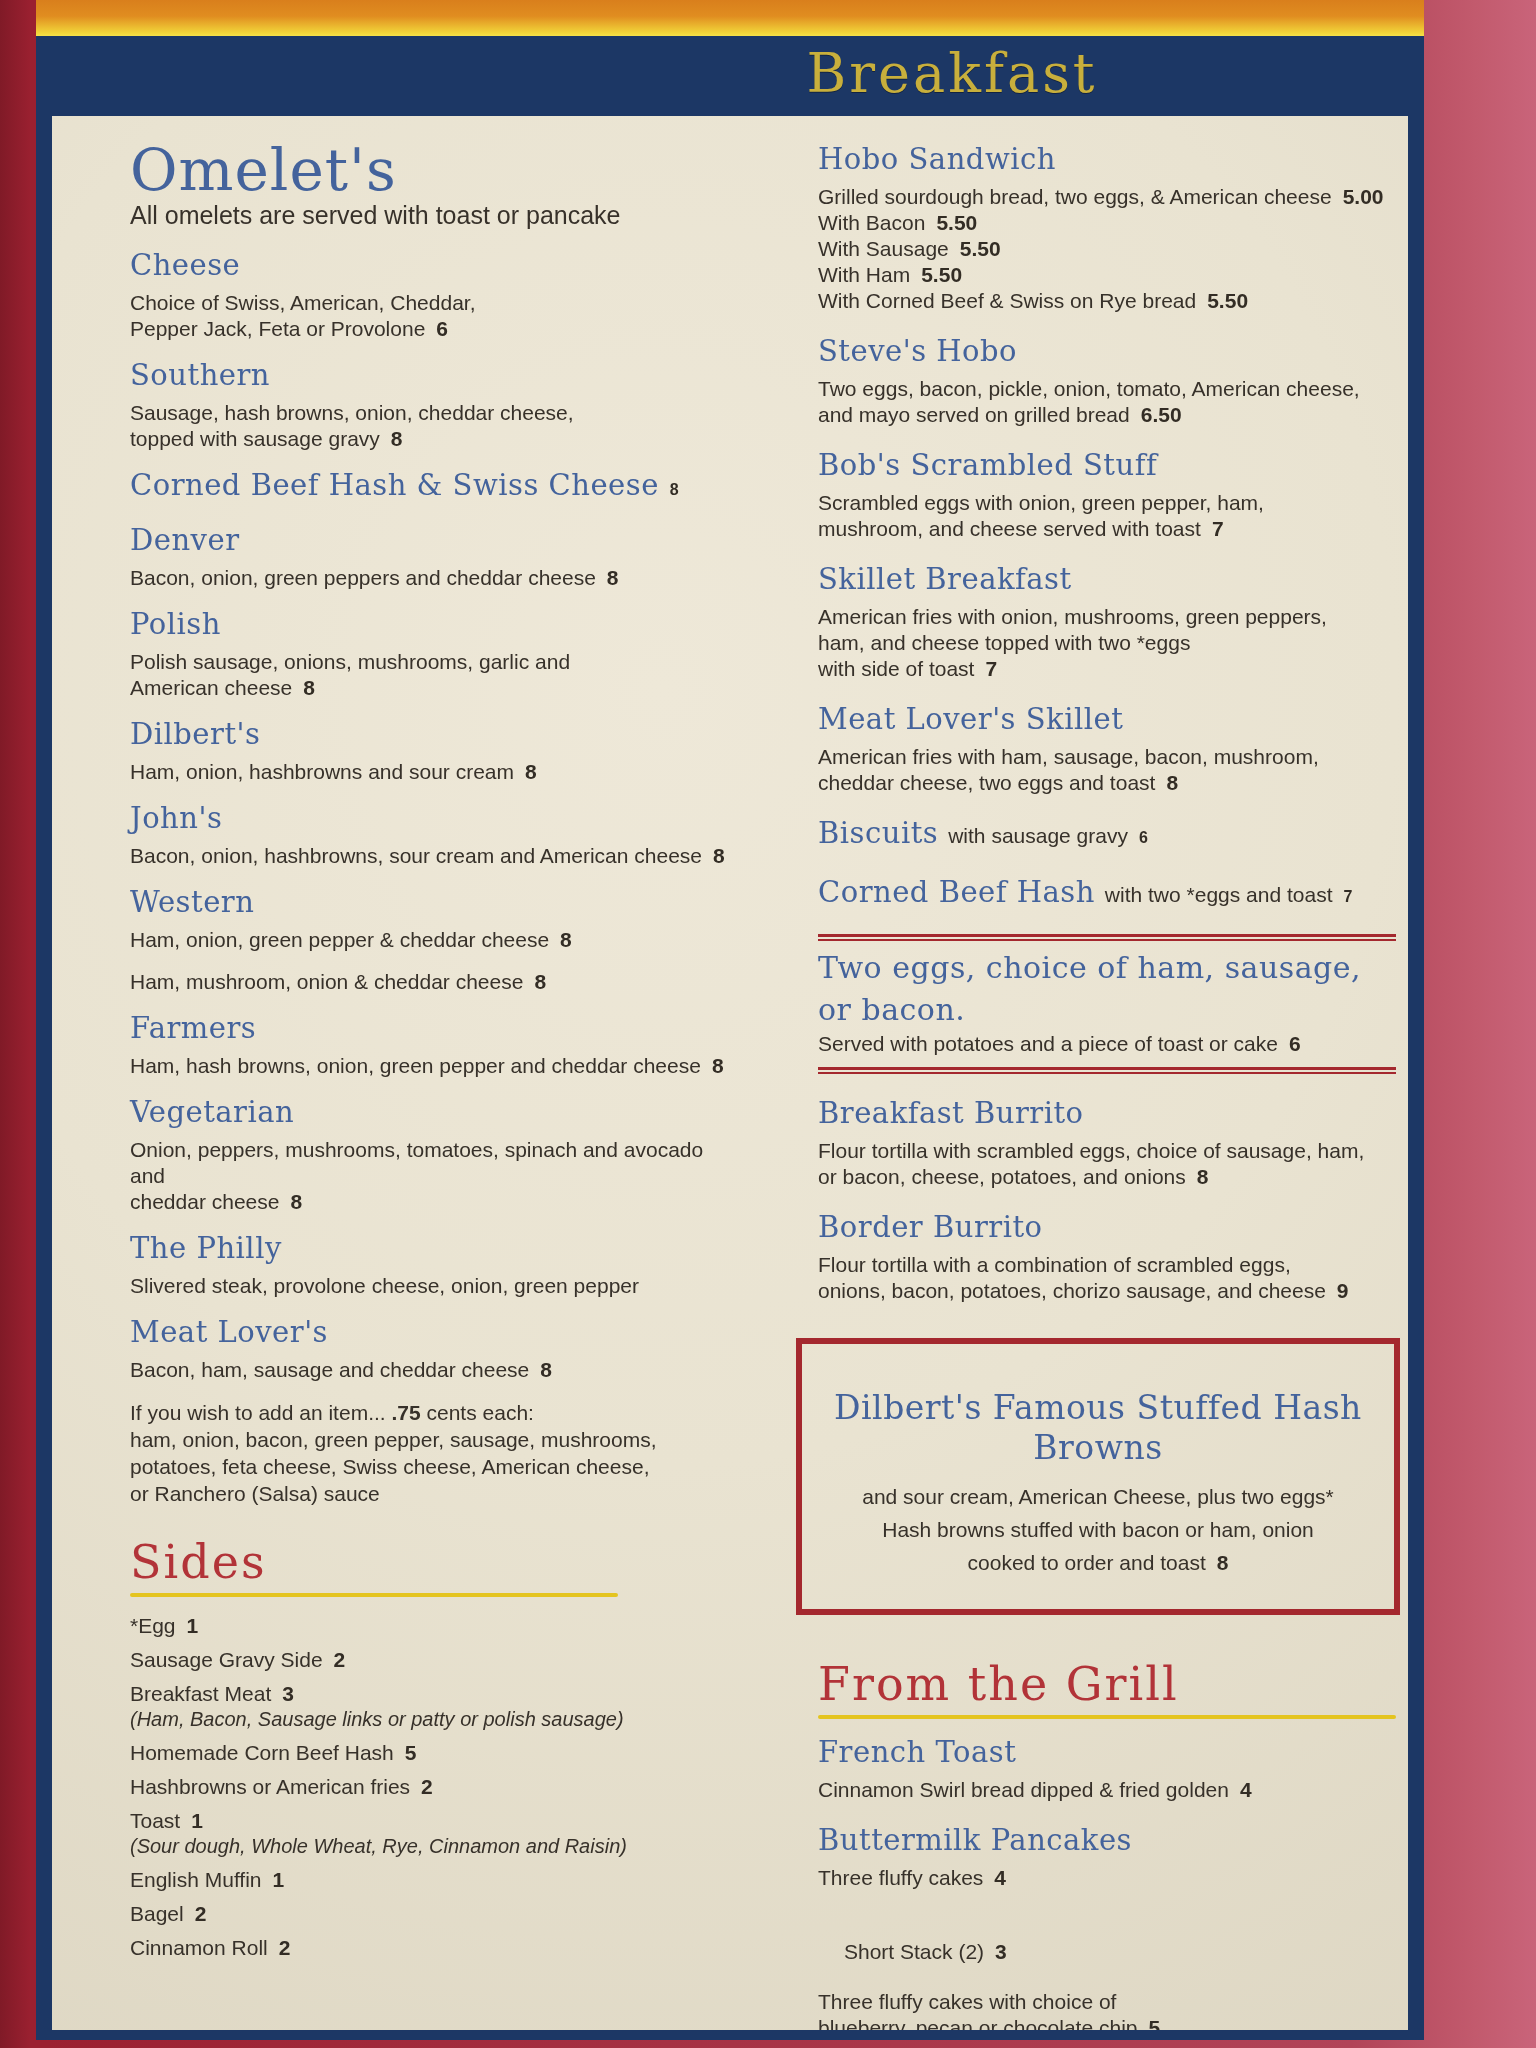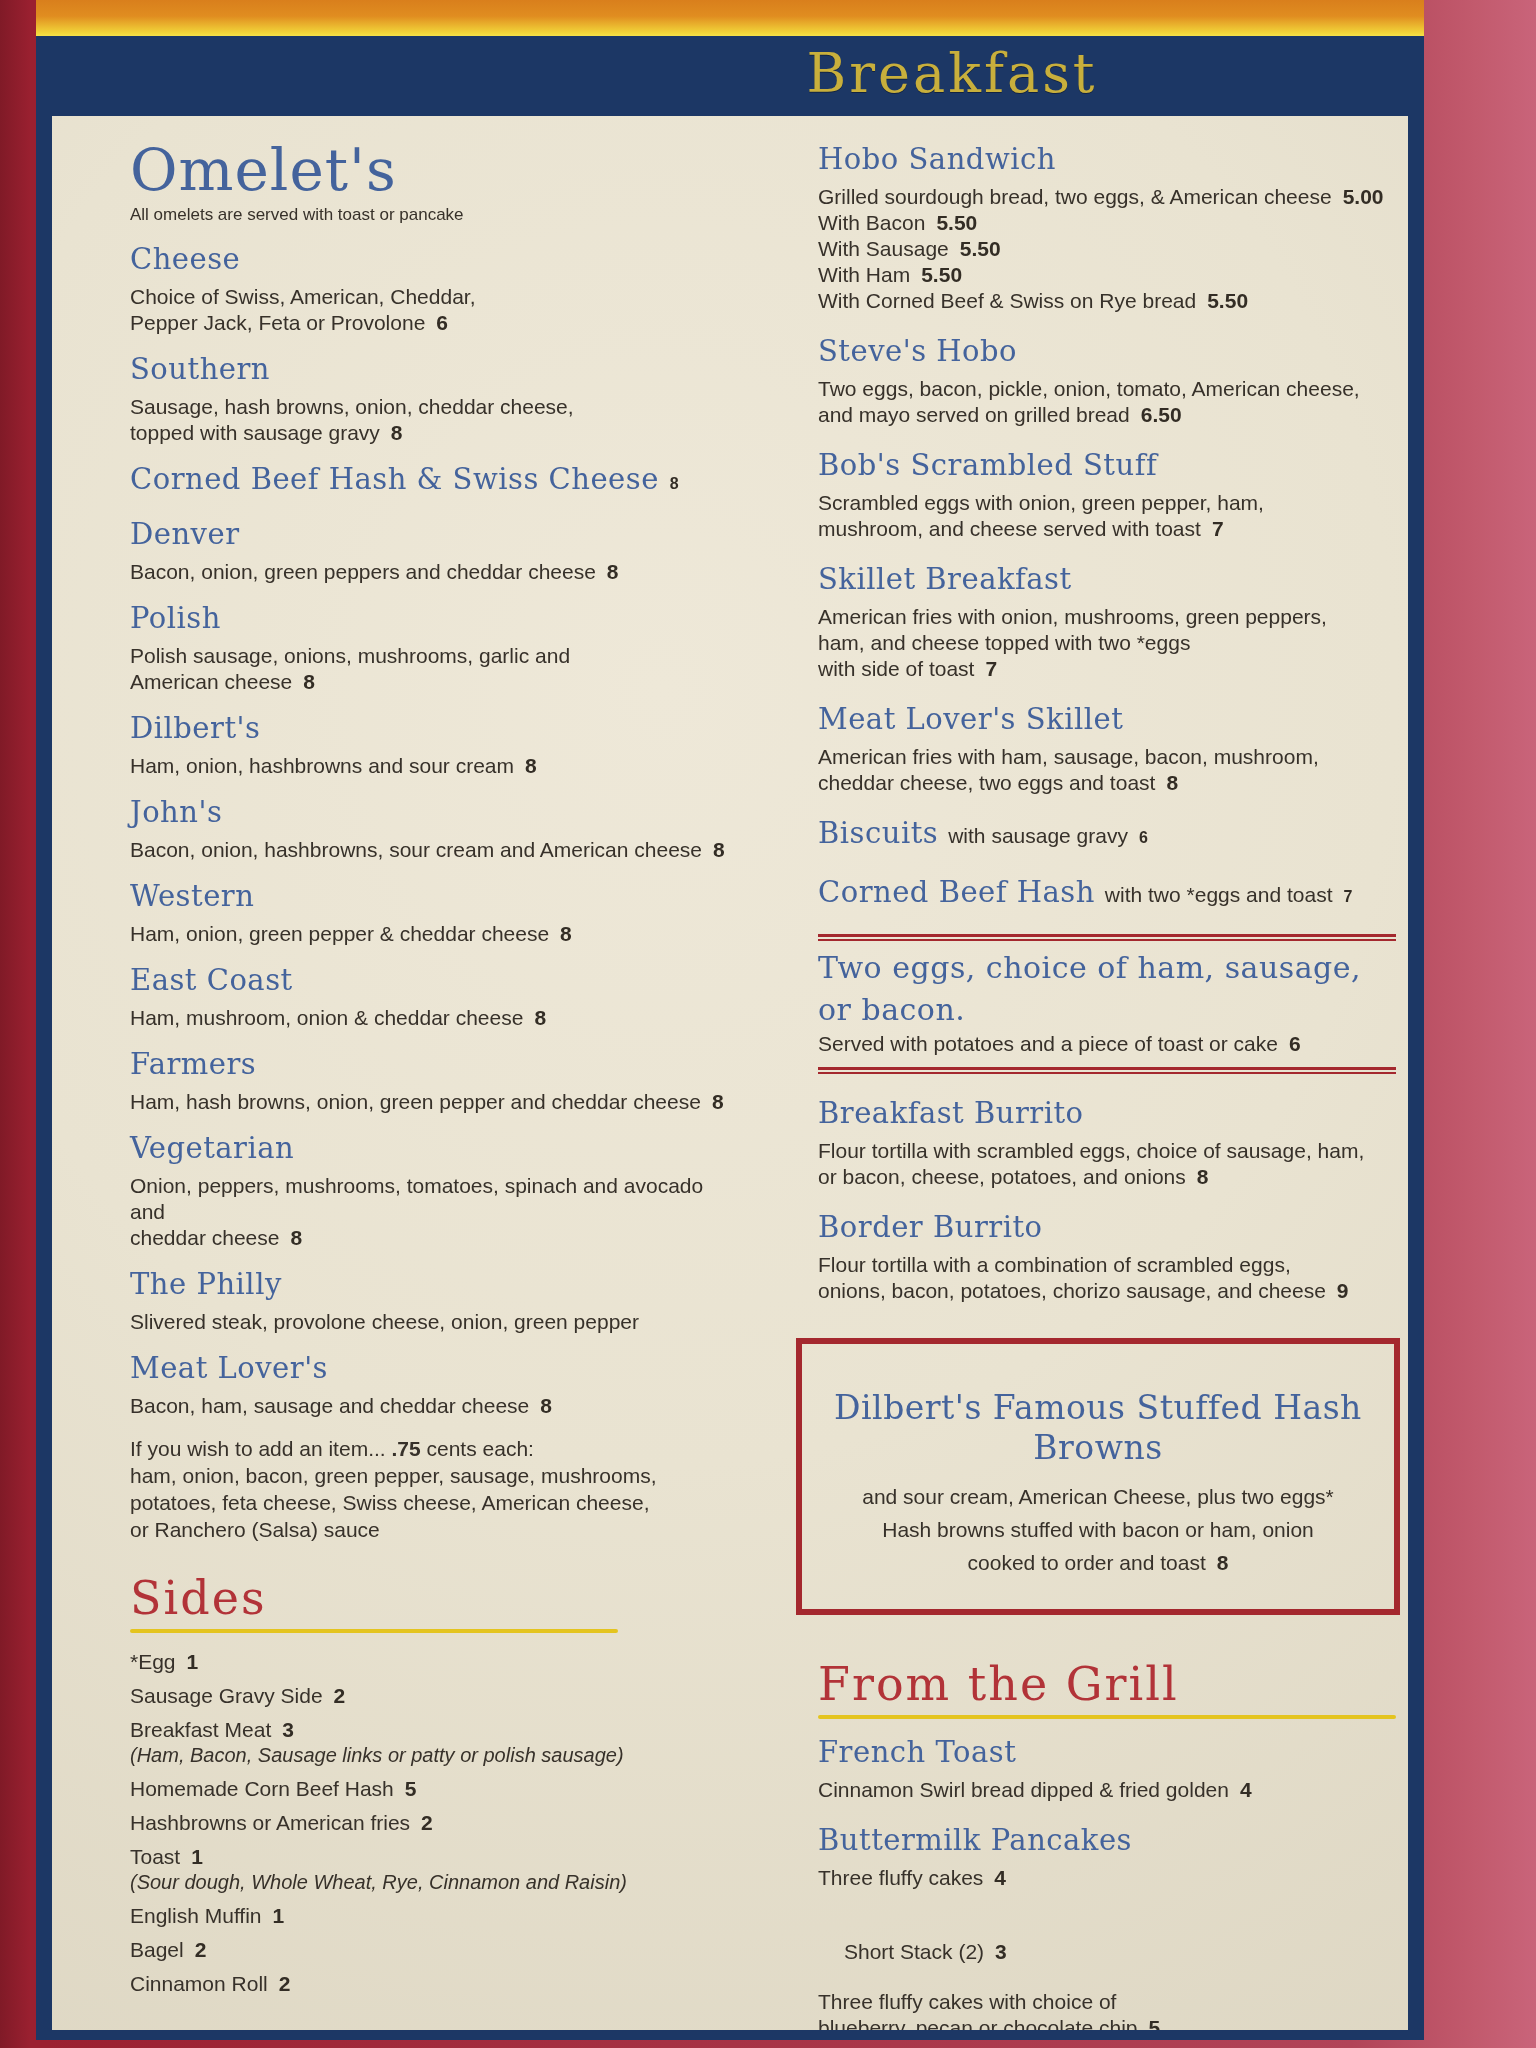--- a/index.html
+++ b/index.html
@@ -30,21 +30,21 @@
     text-shadow:0 1px 0 rgba(0,0,0,.35);}
   .page{flex:1;margin:0 16px 10px 16px;overflow:hidden;display:flex;flex-direction:column;
     background:radial-gradient(120% 90% at 45% 30%, #eee8d8 0%, var(--page-cream) 45%, #dcd5c1 100%);}
   .columns{display:flex;flex:1;padding-top:26px;}
   .col{box-sizing:border-box;}
   .col-left{width:700px;padding:0 22px 0 78px;}
   .col-right{flex:1;padding:0 12px 0 66px;}
 
   .big-heading{font-family:"DejaVu Serif",serif;font-size:58px;line-height:56px;
     color:var(--heading-blue);letter-spacing:1px;margin-bottom:4px;}
-  .subnote{font-size:17px;line-height:26px;margin-bottom:14px;}
+  .subnote{font-size:25px;line-height:26px;margin-bottom:20px;}
   .red-heading{font-family:"DejaVu Serif",serif;font-size:46px;line-height:54px;
     color:var(--heading-red);letter-spacing:2px;margin-bottom:4px;}
   .yellow-rule{height:4px;background:var(--rule-yellow);margin-bottom:16px;border-radius:2px;}
   .sides-rule{width:488px;}
   .sides-section{margin-top:28px;}
   .grill-section{margin-top:6px;}
 
   .menu-item{margin-bottom:16px;}
   .col-right .menu-item{margin-bottom:20px;}
   .name-line{line-height:34px;margin-bottom:3px;}
@@ -120,21 +120,20 @@
                 </div>
                 <div class="menu-item">
                   <div class="name-line"><span class="item-name">John's</span></div>
                   <div class="desc-line"><span>Bacon, onion, hashbrowns, sour cream and American cheese</span><span class="price">8</span></div>
                 </div>
                 <div class="menu-item">
                   <div class="name-line"><span class="item-name">Western</span></div>
                   <div class="desc-line"><span>Ham, onion, green pepper &amp; cheddar cheese</span><span class="price">8</span></div>
                 </div>
                 <div class="menu-item">
-                  <div class="name-line"><span class="item-name">East Coast</span></div>
                   <div class="desc-line"><span>Ham, mushroom, onion &amp; cheddar cheese</span><span class="price">8</span></div>
                 </div>
                 <div class="menu-item">
                   <div class="name-line"><span class="item-name">Farmers</span></div>
                   <div class="desc-line"><span>Ham, hash browns, onion, green pepper and cheddar cheese</span><span class="price">8</span></div>
                 </div>
                 <div class="menu-item">
                   <div class="name-line"><span class="item-name">Vegetarian</span></div>
                   <div class="desc-line"><span>Onion, peppers, mushrooms, tomatoes, spinach and avocado and</span></div>
                   <div class="desc-line"><span>cheddar cheese</span><span class="price">8</span></div>

